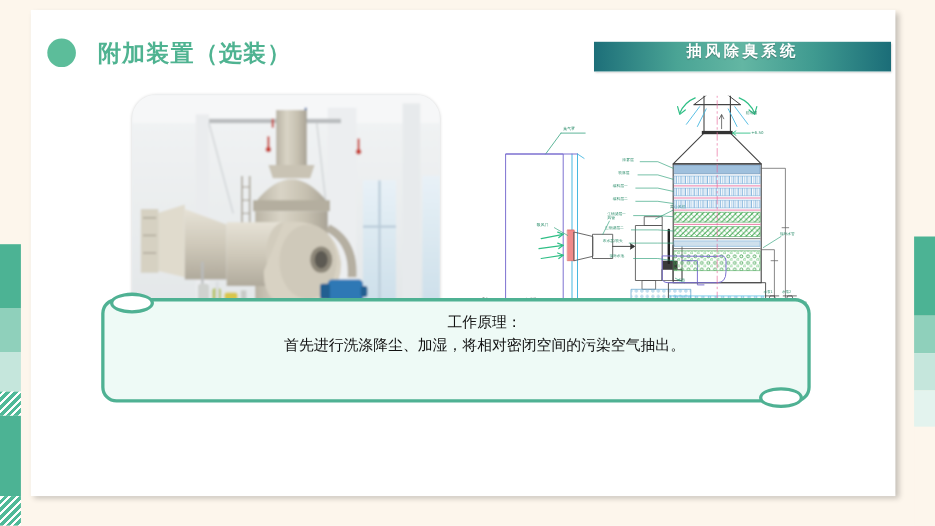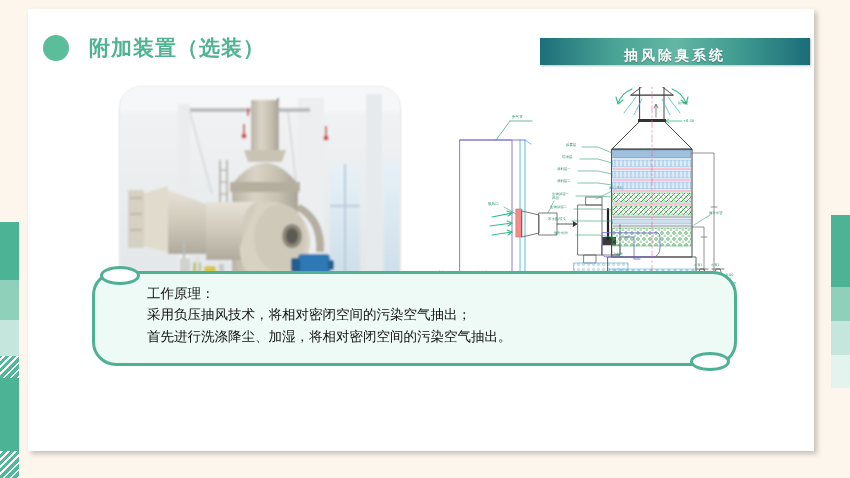--- a/index.html
+++ b/index.html
@@ -35,21 +35,21 @@
   #title-text{
     margin-left:20px;font-size:21px;font-weight:bold;color:#4fb391;
     letter-spacing:1px;white-space:nowrap;
     font-family:"DejaVu Sans","Liberation Sans",sans-serif;
   }
 
   
   #banner{
     position:absolute;left:512px;top:29px;width:270px;height:27px;
     background:linear-gradient(to right,#1d6f79 0%,#4aa495 28%,#63b6a3 50%,#3f9a90 74%,#1b6d78 100%);
-    display:flex;align-items:flex-end;justify-content:center;
+    display:flex;align-items:flex-start;justify-content:center;
     box-shadow:1px 1px 2px rgba(0,0,0,0.25);
   }
   #banner-text{
     color:#ffffff;font-size:14px;letter-spacing:3px;font-weight:bold;
     font-family:"DejaVu Serif","Liberation Serif",serif;
     text-shadow:0 1px 1px rgba(0,0,0,.3);
   }
 
   
   #photo{
@@ -64,22 +64,23 @@
   #diagram{
     position:absolute;left:398px;top:78px;width:310px;height:252px;
   }
   #diagram svg{display:block;width:100%;height:100%;}
 
   
   #textbox{
     position:absolute;left:64px;top:262px;width:645px;height:95px;
     background:#eefaf6;
     border:3px solid #4fb193;
-    border-radius:24px;
+    border-radius:14px;
     box-sizing:border-box;
+    text-align:center;
   }
   #textbox-inner{
     padding:9px 0 0 52px;
     font-family:"DejaVu Serif","Liberation Serif",serif;
     font-size:13.5px;color:#111111;line-height:1.58;
   }
   #textbox-inner div{white-space:nowrap;}
   
   .ring{
     position:absolute;border-radius:50%;
@@ -457,18 +458,17 @@
         <text x="297" y="189" font-size="3.4" fill="#2f8f6d" font-family="'DejaVu Sans',sans-serif">±0.00</text>
       </g>
     </svg>
   </div>
 
   <div id="textbox">
     <div class="ring" id="ring-tl"></div>
     <div class="ring" id="ring-br"></div>
     <div id="textbox-inner">
       <div>工作原理：</div>
-      <div>采用负压抽风技术，将相对密闭空间的污染空气抽出；</div>
       <div>首先进行洗涤降尘、加湿，将相对密闭空间的污染空气抽出。</div>
     </div>
   </div>
 
 </div>
 
 </body></html>

